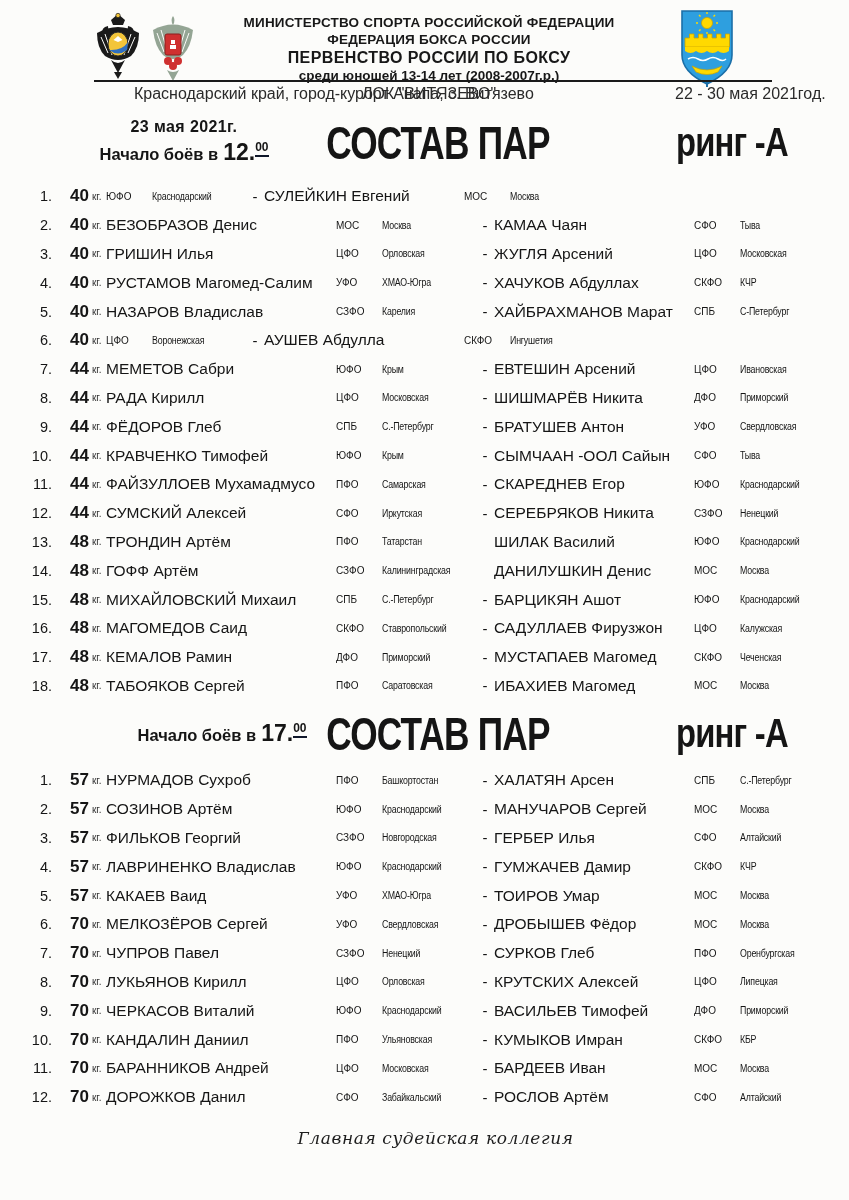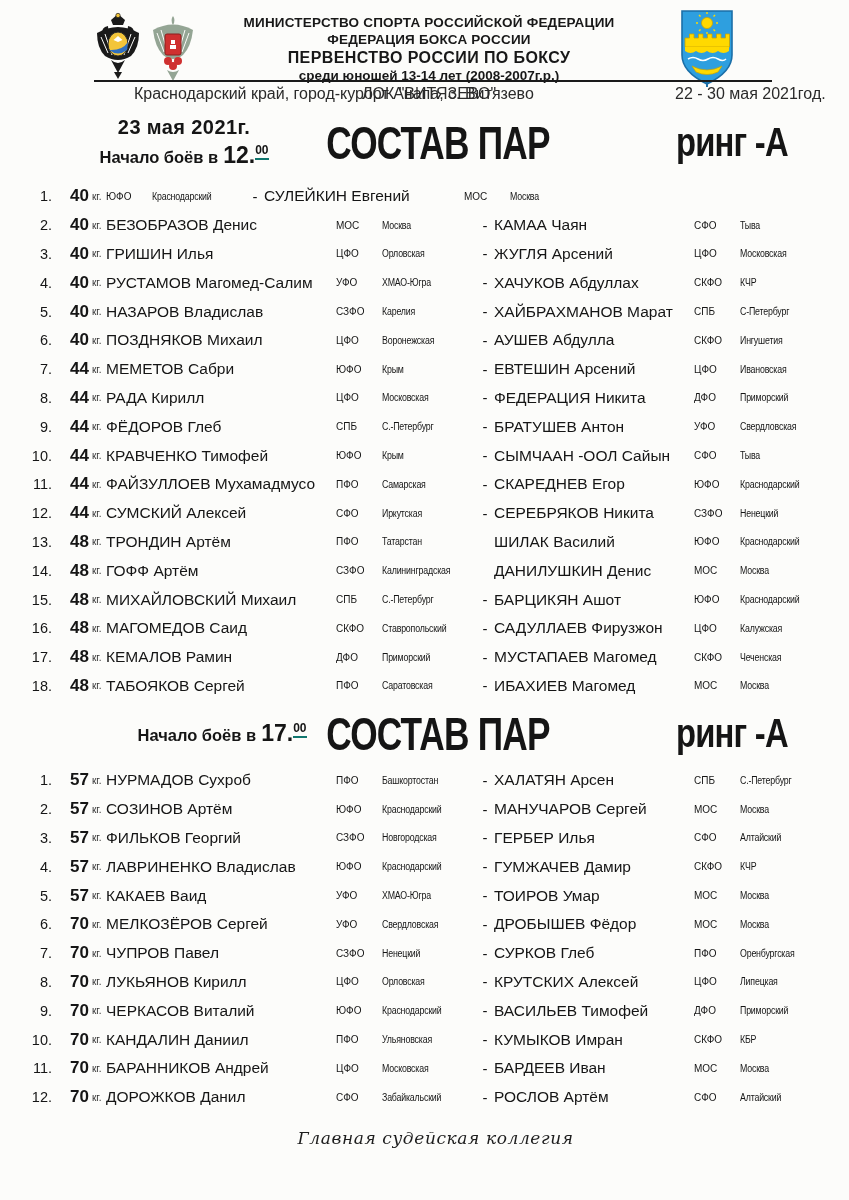--- a/index.html
+++ b/index.html
@@ -25,25 +25,25 @@
   
   .session{position:absolute;left:0;right:0;}
   .session-1{top:102px;}
   .session-2{top:700px;}
   .session-head{position:relative;}
   .session-1 .session-head{height:80px;}
   .session-2 .session-head{height:66px;}
   .session-left{position:absolute;left:58px;top:0;bottom:0;width:252px;display:flex;
                 flex-direction:column;justify-content:center;align-items:center;gap:3px;}
   .session-2 .session-left{left:96px;}
-  .session-date{font-weight:bold;font-size:20px;letter-spacing:.4px;}
+  .session-date{font-weight:bold;font-size:16px;letter-spacing:.4px;}
   .session-date:empty{display:none;}
   .session-start{font-weight:bold;font-size:16.5px;white-space:nowrap;}
   .session-start .time{font-size:23px;margin-left:5px;}
-  .session-start .mins{font-size:12px;vertical-align:9px;border-bottom:2px solid #0f766e;padding-bottom:1px;}
+  .session-start .mins{font-size:12px;vertical-align:9px;border-bottom:2px solid #0f172a;padding-bottom:1px;}
   .session-title{position:absolute;left:calc(50% + 13px);top:50%;transform:translate(-50%,-50%);white-space:nowrap;}
   .session-title .cond{display:inline-block;font-size:47px;font-weight:900;letter-spacing:-1px;transform:scaleX(.75);}
   .session-ring{position:absolute;left:646px;top:50%;transform:translateY(-50%);width:172px;text-align:center;white-space:nowrap;}
   .session-ring .cond{display:inline-block;font-size:41px;font-weight:900;letter-spacing:-1px;transform:scaleX(.8);}
 
   
   .bouts{position:relative;}
   .bout-row{height:28.8px;display:flex;align-items:center;margin-left:26px;color:#151515;white-space:nowrap;}
   .col-num{width:26px;text-align:right;font-size:14.5px;flex:none;}
   .col-wt{width:54px;padding-left:18px;box-sizing:border-box;display:flex;align-items:center;flex:none;}
@@ -226,21 +226,20 @@
     <span class="col-name col-bname">ХАЙБРАХМАНОВ Марат</span>
     <span class="col-reg col-breg"><span class="code">СПБ</span><span class="area">С-Петербург</span></span>
   </div>
 
   <div class="bout-row">
     <span class="col-num">6.</span>
     <span class="col-wt">
             <b class="wt">40</b>
             <span class="kg">кг.</span>
           </span>
-    <span class="col-name col-rname">ПОЗДНЯКОВ Михаил</span>
     <span class="col-reg col-rreg"><span class="code">ЦФО</span><span class="area">Воронежская</span></span>
     <span class="col-dash">-</span>
     <span class="col-name col-bname">АУШЕВ Абдулла</span>
     <span class="col-reg col-breg"><span class="code">СКФО</span><span class="area">Ингушетия</span></span>
   </div>
 
   <div class="bout-row">
     <span class="col-num">7.</span>
     <span class="col-wt">
             <b class="wt">44</b>
@@ -255,21 +254,21 @@
 
   <div class="bout-row">
     <span class="col-num">8.</span>
     <span class="col-wt">
             <b class="wt">44</b>
             <span class="kg">кг.</span>
           </span>
     <span class="col-name col-rname">РАДА Кирилл</span>
     <span class="col-reg col-rreg"><span class="code">ЦФО</span><span class="area">Московская</span></span>
     <span class="col-dash">-</span>
-    <span class="col-name col-bname">ФЕДЕРАЦИЯ Никита</span>
+    <span class="col-name col-bname">ШИШМАРЁВ Никита</span>
     <span class="col-reg col-breg"><span class="code">ДФО</span><span class="area">Приморский</span></span>
   </div>
 
   <div class="bout-row">
     <span class="col-num">9.</span>
     <span class="col-wt">
             <b class="wt">44</b>
             <span class="kg">кг.</span>
           </span>
     <span class="col-name col-rname">ФЁДОРОВ Глеб</span>

